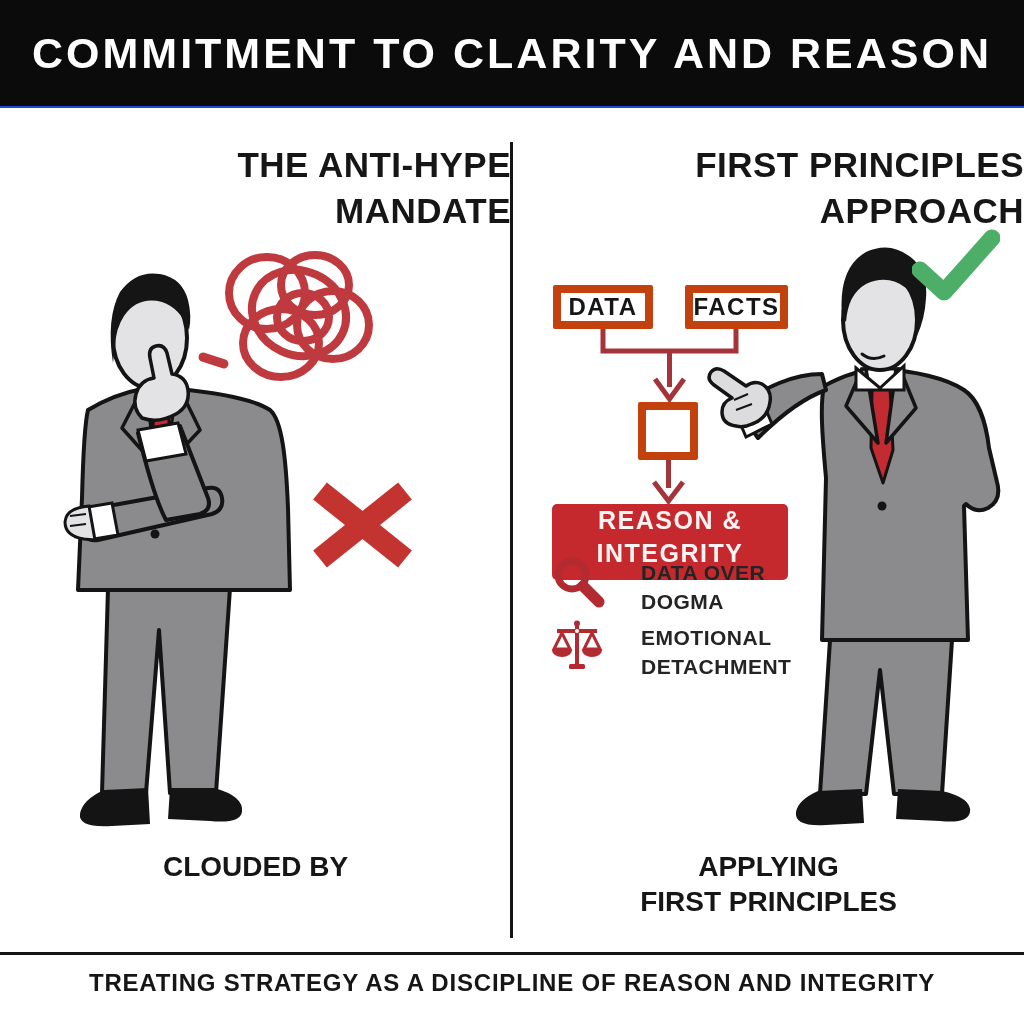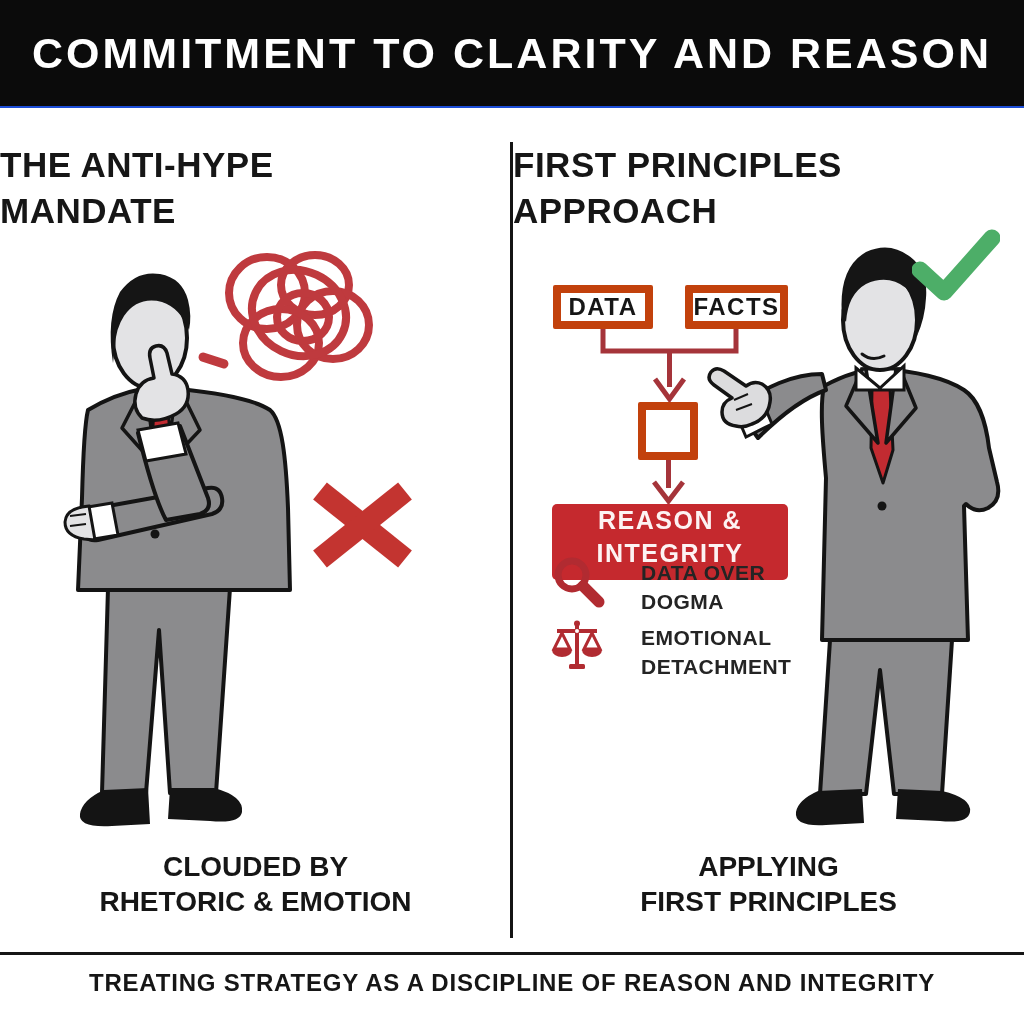--- a/index.html
+++ b/index.html
@@ -10,21 +10,21 @@
   
   .title-bar{
     position:absolute;left:0;top:0;width:1024px;height:106px;background:#0b0b0b;
     display:flex;align-items:center;justify-content:center;border-bottom:2px solid #1d4ed8;
   }
   .title-bar h1{
     margin:0;color:#ffffff;font-size:43px;font-weight:800;letter-spacing:3px;white-space:nowrap;
   }
   
   .panel-heading{
-    position:absolute;top:142px;width:511px;text-align:left;
+    position:absolute;top:142px;width:511px;text-align:right;
     font-size:35px;font-weight:800;line-height:46px;letter-spacing:.5px;color:#161616;
   }
   .panel-heading.left{left:0;}
   .panel-heading.right{left:513px;}
   .panel-caption{
     position:absolute;top:849px;width:511px;text-align:center;
     font-size:28px;font-weight:800;line-height:35px;color:#161616;
   }
   .panel-caption.left{left:0;}
   .panel-caption.right{left:513px;}
@@ -128,21 +128,20 @@
 
   <svg class="abs" style="left:310px;top:482px;width:105px;height:86px" viewBox="0 0 105 86">
     <g stroke="#c33430" stroke-width="22" stroke-linecap="butt">
       <line x1="10" y1="9" x2="95" y2="77"></line>
       <line x1="95" y1="9" x2="10" y2="77"></line>
     </g>
   </svg>
 
   <div class="panel-caption left">
     <div>CLOUDED BY</div>
-    <div>RHETORIC &amp; EMOTION</div>
   </div>
 
   <div class="panel-heading right">
     <div>FIRST PRINCIPLES</div>
     <div>APPROACH</div>
   </div>
 
   <svg class="abs" style="left:700px;top:238px;width:320px;height:600px" viewBox="0 0 320 600">
 
     <path d="M130 402 L120 556 L166 556 L180 432 L194 556 L242 556 L252 402 Z" fill="#8b8b8d" stroke="#141414" stroke-width="4" stroke-linejoin="round"></path>

